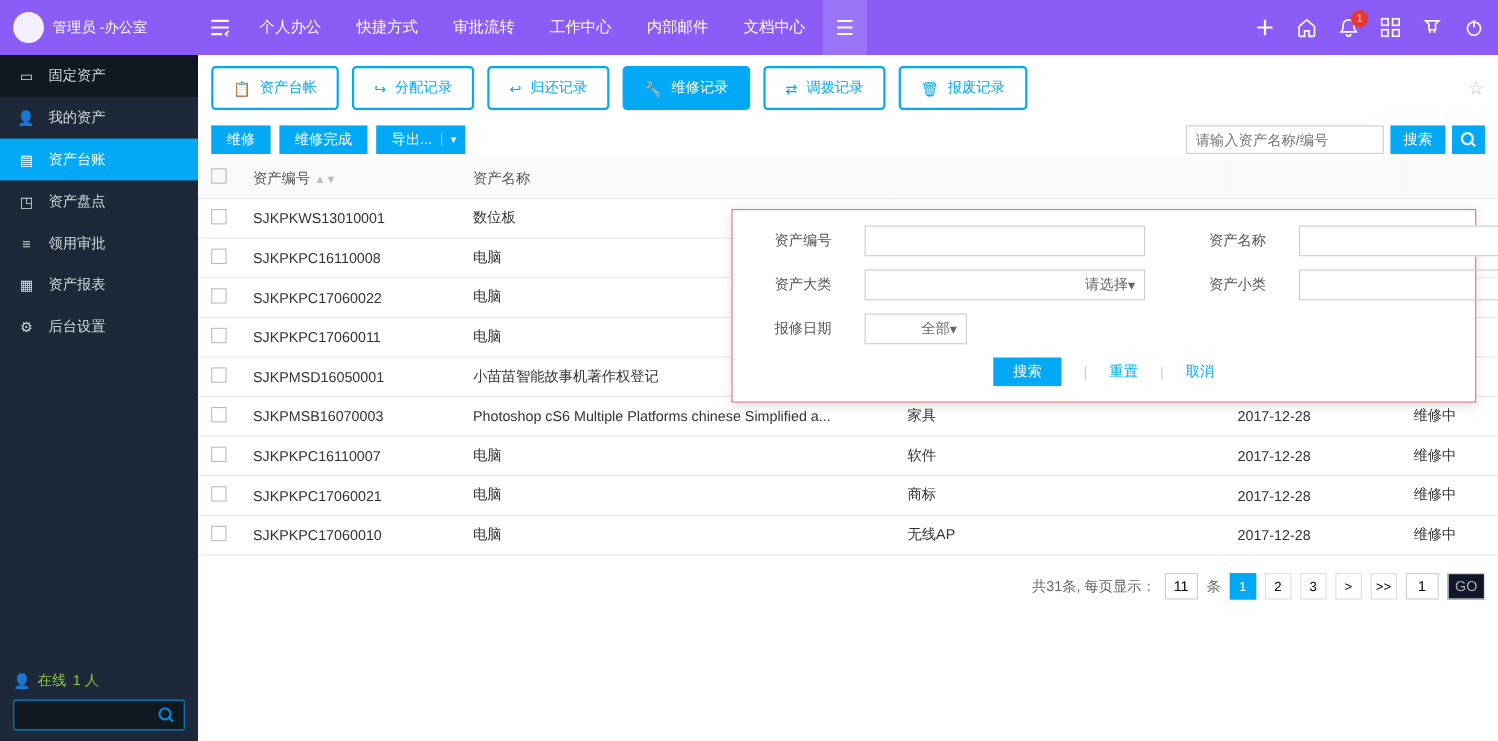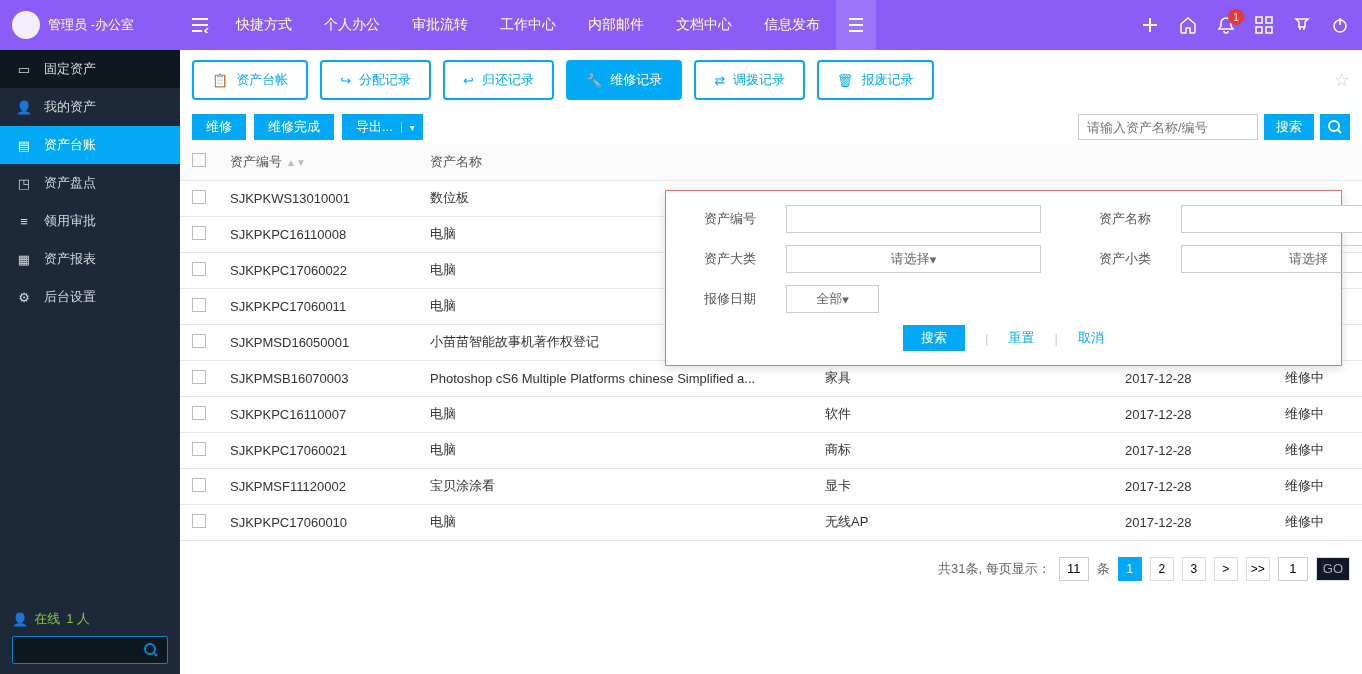--- a/index.html
+++ b/index.html
@@ -46,21 +46,21 @@
 .pagination{display:flex;justify-content:flex-end;align-items:center;padding:16px 12px;gap:8px;color:#666;font-size:13px}
 .page-input{width:30px;height:24px;border:1px solid #ccc;text-align:center}
 .page-btn{min-width:24px;height:24px;border:1px solid #ddd;background:#fff;cursor:pointer;font-size:12px}
 .page-btn.active{background:#03a9f4;color:#fff;border-color:#03a9f4}
 .go-btn{height:24px;padding:0 6px;border:1px solid #ddd;background:#0f172a;color:#aaa;cursor:pointer}
 .filter-panel{position:absolute;top:140px;left:485px;right:20px;background:#fff;border:1px solid #e57373;box-shadow:0 2px 10px rgba(0,0,0,.15);padding:14px 20px;z-index:10}
 .filter-row{display:flex;align-items:center;margin-bottom:12px;gap:40px}
 .filter-group{display:flex;align-items:center;gap:30px}
 .filter-label{width:70px;color:#555;text-align:right}
 .filter-input{border:1px solid #ccc;height:28px;width:255px;padding:0 8px}
-.filter-select{border:1px solid #ccc;height:28px;width:255px;padding:0 8px;display:flex;align-items:center;justify-content:center;color:#666;cursor:pointer}
+.filter-select{border:1px solid #ccc;height:28px;width:255px;padding:0 8px;display:flex;align-items:center;justify-content:flex-end;color:#666;cursor:pointer}
 .filter-select.small{width:93px}
 .filter-actions{display:flex;justify-content:center;align-items:center;gap:20px;margin-top:8px}
 .filter-actions .btn{padding:0 18px}
 .link{color:#03a9f4;cursor:pointer}
 .divider{color:#ccc}
 svg{display:block}
 </style>
 </head>
 <body>
 
@@ -69,27 +69,26 @@
     <div class="avatar"></div>
     <span>管理员 -办公室</span>
   </div>
   <div class="menu-toggle">
     <svg width="20" height="16" viewBox="0 0 20 16" fill="none" stroke="#fff" stroke-width="2">
         <path d="M2 2h16M2 8h16M2 14h10"></path>
         <path d="M18 11l-3 3 3 3" stroke-width="1.5"></path>
       </svg>
   </div>
   <div class="top-menu">
+    <div class="top-menu-item">个人办公</div>
     <div class="top-menu-item">快捷方式</div>
-    <div class="top-menu-item">个人办公</div>
     <div class="top-menu-item">审批流转</div>
     <div class="top-menu-item">工作中心</div>
     <div class="top-menu-item">内部邮件</div>
     <div class="top-menu-item">文档中心</div>
-    <div class="top-menu-item">信息发布</div>
     <div class="top-menu-more">
       <svg width="16" height="14" viewBox="0 0 16 14" fill="none" stroke="#fff" stroke-width="2">
           <path d="M1 1h14M1 7h14M1 13h14"></path>
         </svg>
     </div>
   </div>
   <div class="top-icons">
     <div class="top-icon">
         <svg width="18" height="18" viewBox="0 0 18 18" stroke="#fff" stroke-width="2">
           <path d="M9 2v14M2 9h14"></path>
@@ -289,28 +288,20 @@
           <tr>
             <td><span class="chk"></span></td>
             <td>SJKPKPC17060021</td>
             <td>电脑</td>
             <td>商标</td>
             <td>2017-12-28</td>
             <td>维修中</td>
           </tr>
           <tr>
             <td><span class="chk"></span></td>
-            <td>SJKPMSF11120002</td>
-            <td>宝贝涂涂看</td>
-            <td>显卡</td>
-            <td>2017-12-28</td>
-            <td>维修中</td>
-          </tr>
-          <tr>
-            <td><span class="chk"></span></td>
             <td>SJKPKPC17060010</td>
             <td>电脑</td>
             <td>无线AP</td>
             <td>2017-12-28</td>
             <td>维修中</td>
           </tr>
         </tbody>
     </table>
 
     <div class="pagination">

